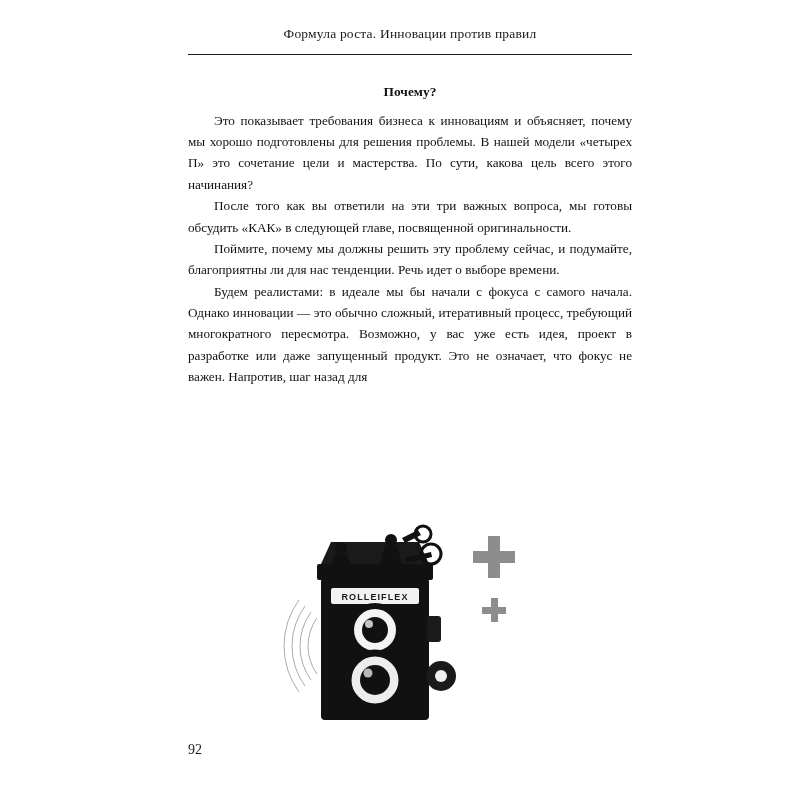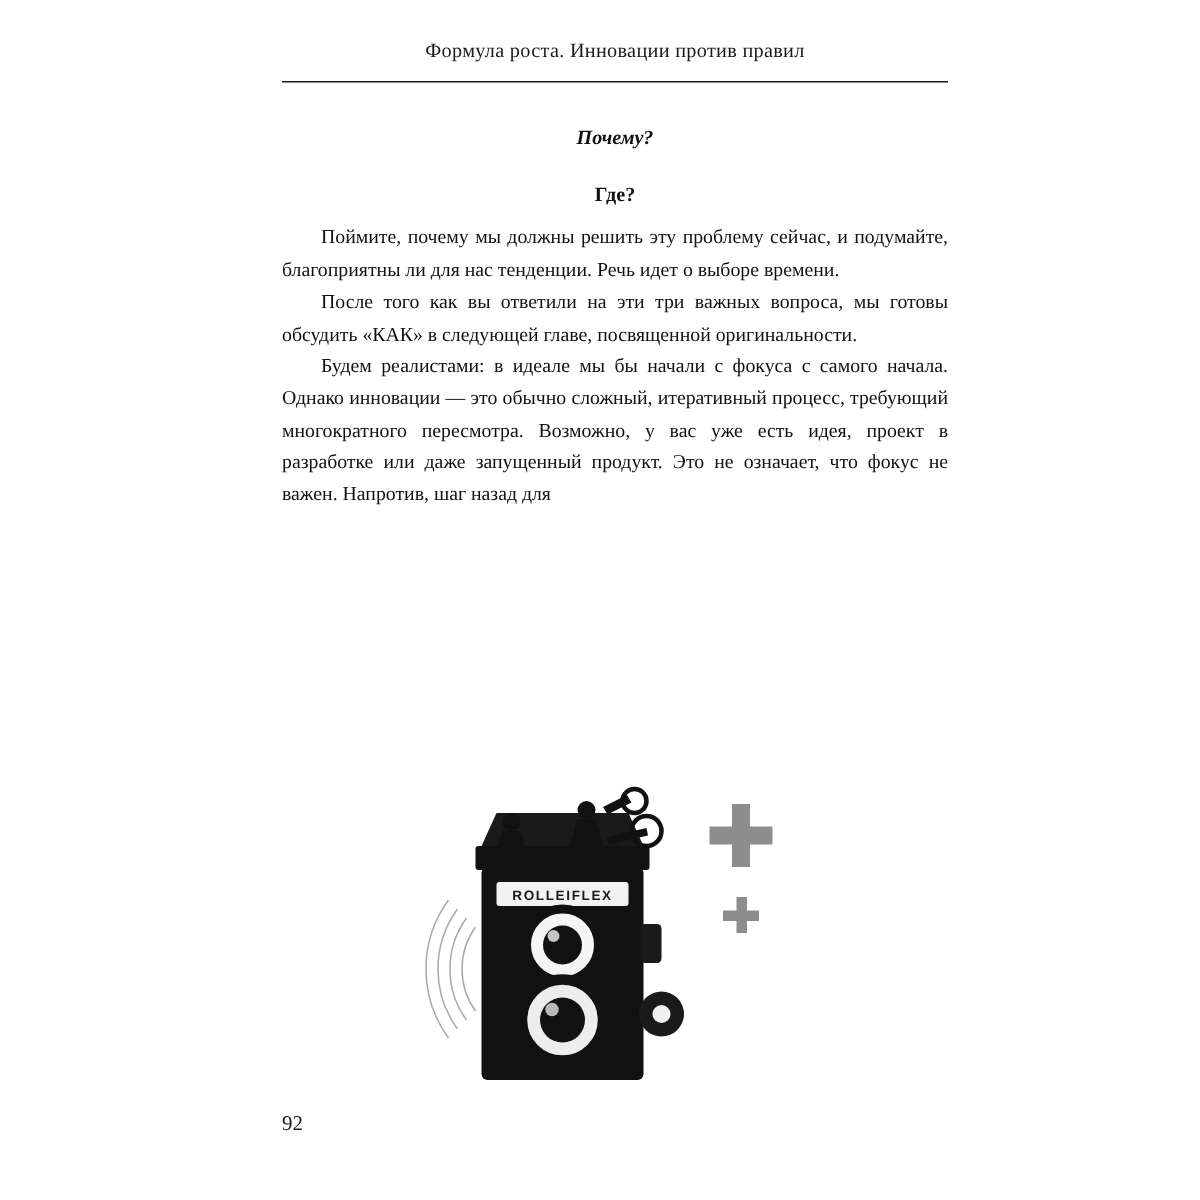--- a/index.html
+++ b/index.html
@@ -53,21 +53,20 @@
     hyphens: manual;
   }
   .subhead {
     text-align: center;
     font-weight: bold;
     font-size: 13.4px;
     margin: 16px 0 7px 0;
   }
   .subhead.first {
     margin-top: 16px;
-    font-style: italic;
   }
   p.para {
     margin: 0 0 0 0;
     text-indent: 26px;
   }
   p.para + p.para {
     margin-top: 0;
   }
   
   .illustration {
@@ -131,25 +130,25 @@
 <div class="page">
   <div class="page-inner">
 
     <div class="running-head">Формула роста. Инновации против правил</div>
 
     <div class="head-rule"></div>
 
     <div class="body-col">
 
       <div class="subhead first">Почему?</div>
-
-      <div class="subhead">Где?</div>
-
+      <p class="para">Это показывает требования бизнеса к инновациям и объясняет, почему мы хорошо подготовлены для решения проблемы. В нашей модели «четырех П» это сочетание цели и мастерства. По сути, какова цель всего этого начинания?</p>
+
+
+      <p class="para">После того как вы ответили на эти три важных вопроса, мы готовы обсудить «КАК» в следующей главе, посвященной оригинальности.</p>
       <p class="para">Поймите, почему мы должны решить эту проблему сейчас, и подумайте, благоприятны ли для нас тенденции. Речь идет о выборе времени.</p>
-      <p class="para">После того как вы ответили на эти три важных вопроса, мы готовы обсудить «КАК» в следующей главе, посвященной оригинальности.</p>
       <p class="para">Будем реалистами: в идеале мы бы начали с фокуса с самого начала. Однако инновации — это обычно сложный, итеративный процесс, требующий многократного пересмотра. Возможно, у вас уже есть идея, проект в разработке или даже запущенный продукт. Это не означает, что фокус не важен. Напротив, шаг назад для</p>
     </div>
 
     <div class="folio">92</div>
   </div>
 
   <div class="illustration">
 
     <div class="cross cross-big"></div>
     <div class="cross cross-small"></div>

